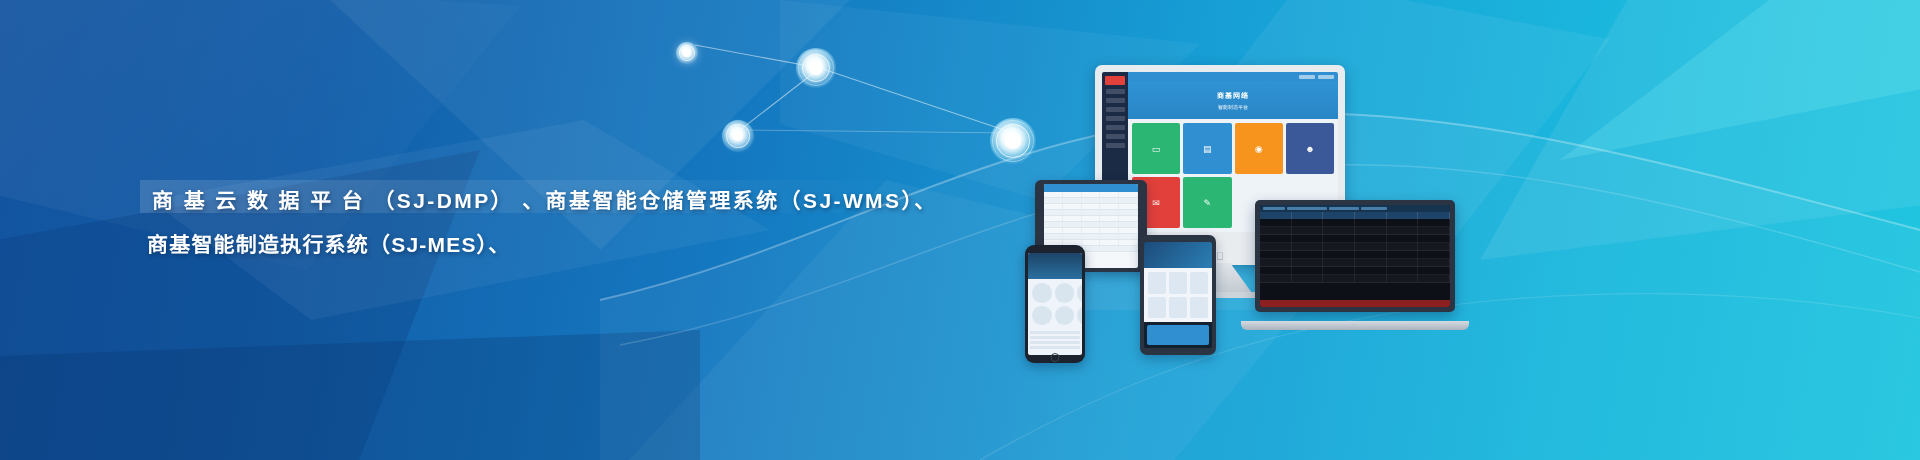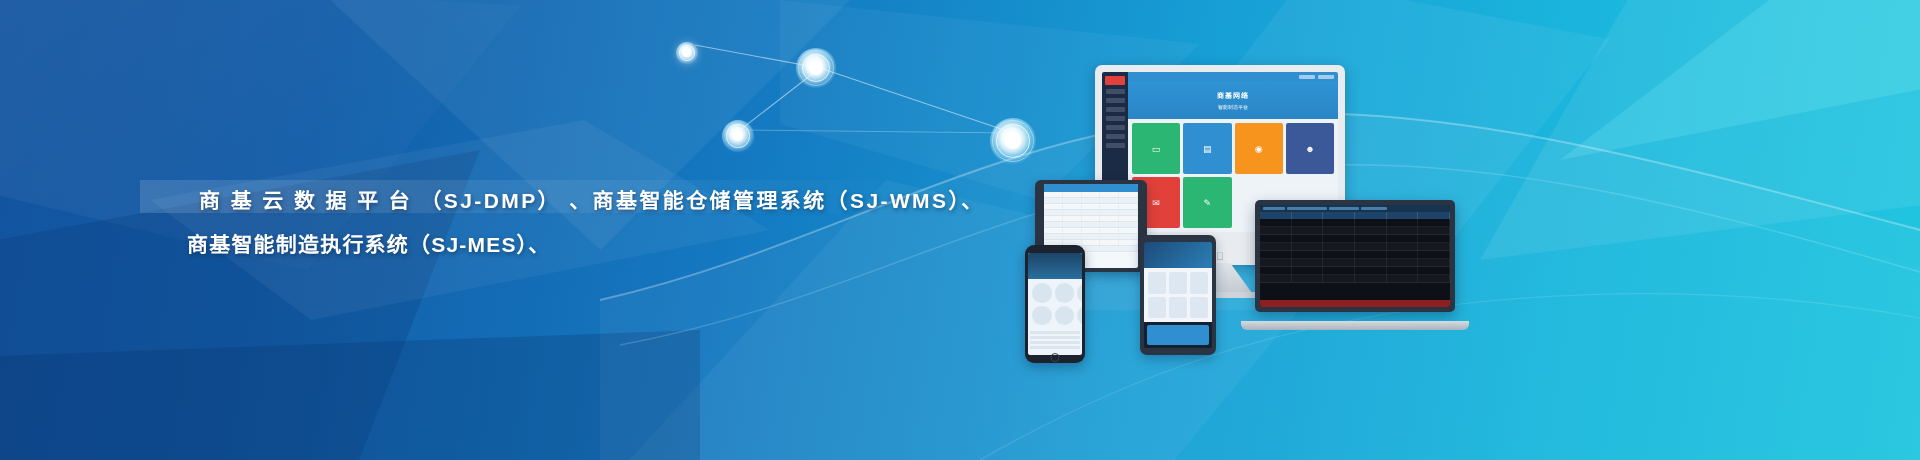--- a/index.html
+++ b/index.html
@@ -65,24 +65,24 @@
     font-size:38px;font-weight:bold;color:#ffffff;letter-spacing:2px;
     text-shadow:2px 3px 5px rgba(4,32,70,.55);
     white-space:nowrap;
   }
   .hl-bar{
     position:absolute;left:140px;top:180px;width:768px;height:33px;
     background:linear-gradient(90deg,rgba(255,255,255,.14),rgba(255,255,255,.05) 70%,rgba(255,255,255,0));
   }
   .line{
     position:absolute;color:#ffffff;font-size:21px;font-weight:bold;
-    white-space:nowrap;text-shadow:1px 2px 4px rgba(4,32,70,.5);margin-left:47px;
+    white-space:nowrap;text-shadow:1px 2px 4px rgba(4,32,70,.5);
   }
   .line1{left:152px;top:184px;letter-spacing:2.4px;}
-  .line2{left:140px;top:228px;letter-spacing:1.2px;}
+  .line2{left:147px;top:228px;letter-spacing:1.2px;}
 
   
   .devices{position:absolute;left:1000px;top:40px;width:520px;height:320px;}
 
   
   .imac{position:absolute;left:95px;top:25px;width:250px;height:200px;}
   .imac .bezel{position:absolute;inset:0;background:#e9ecef;border-radius:7px;
      box-shadow:0 4px 14px rgba(3,30,66,.3);padding:7px 7px 22px 7px;}
   .imac .screen{position:relative;width:100%;height:160px;background:#f2f6fa;border-radius:2px;overflow:hidden;display:flex;}
   .imac .apple{position:absolute;left:50%;bottom:4px;transform:translateX(-50%);

